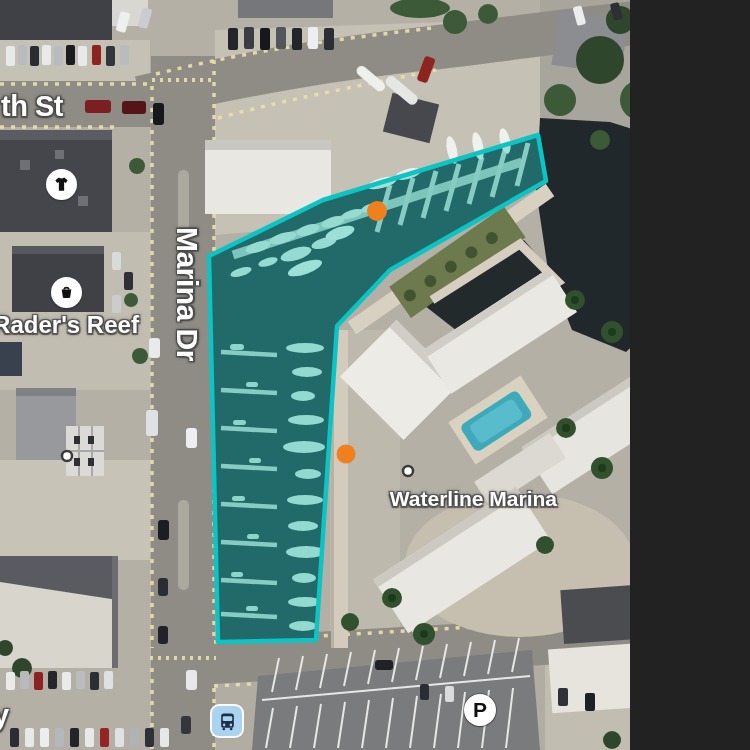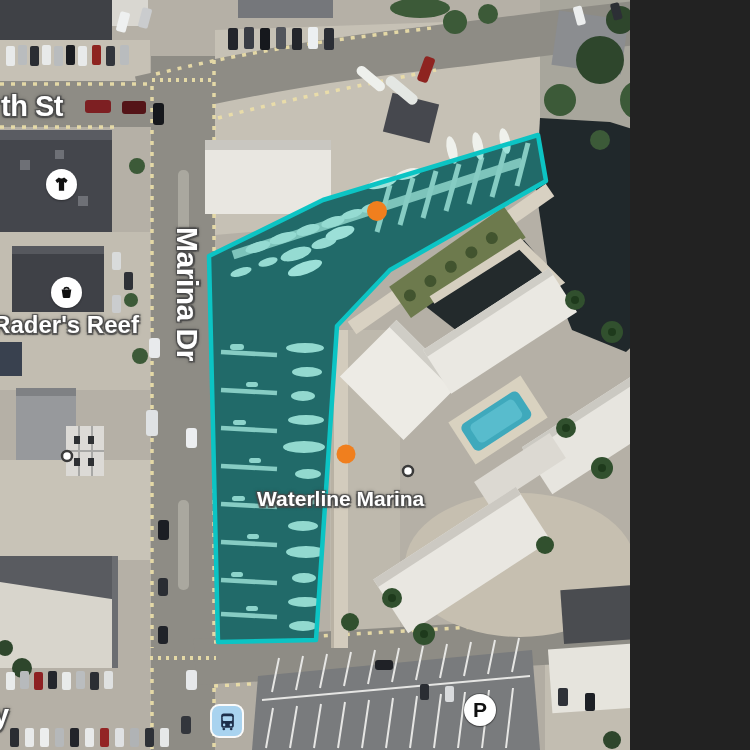--- a/index.html
+++ b/index.html
@@ -9,21 +9,21 @@
   
   .lbl{position:absolute;font-weight:bold;color:#fff;white-space:nowrap;z-index:30;
        text-shadow:-1.5px -1.5px 1px rgba(72,72,72,.85),1.5px -1.5px 1px rgba(72,72,72,.85),
                    -1.5px 1.5px 1px rgba(72,72,72,.85),1.5px 1.5px 1px rgba(72,72,72,.85),
                    0 0 4px rgba(40,40,40,.6);}
   .lbl-thst{left:1px;top:90px;font-size:29px;letter-spacing:-.5px;}
   .lbl-marina{left:103px;top:279px;width:172px;height:30px;font-size:30px;letter-spacing:-.5px;
               text-align:center;transform:rotate(90deg);}
   .lbl-raders{left:-34px;top:311px;width:200px;font-size:24px;text-align:center;}
   .lbl-shell{left:18px;top:469px;width:100px;font-size:24px;text-align:center;}
-  .lbl-waterline{left:257px;top:484px;width:300px;font-size:21px;line-height:29px;text-align:left;}
+  .lbl-waterline{left:257px;top:484px;width:300px;font-size:21px;line-height:29px;text-align:right;}
   .lbl-waterline span{display:block;}
   .lbl-party{left:-7px;top:699px;font-size:29px;}
   
   .poi-circle{position:absolute;width:31px;height:31px;border-radius:50%;background:#fff;z-index:25;
               box-shadow:0 1px 2px rgba(0,0,0,.35);display:flex;align-items:center;justify-content:center;}
   .poi-tshirt{left:46px;top:169px;}
   .poi-basket{left:51px;top:277px;}
   .transit{position:absolute;left:212px;top:706px;width:30px;height:30px;border-radius:7px;
            background:#a9d3ef;box-shadow:0 0 0 2px rgba(255,255,255,.95),0 1px 2px rgba(0,0,0,.3);
            z-index:25;display:flex;align-items:center;justify-content:center;}

